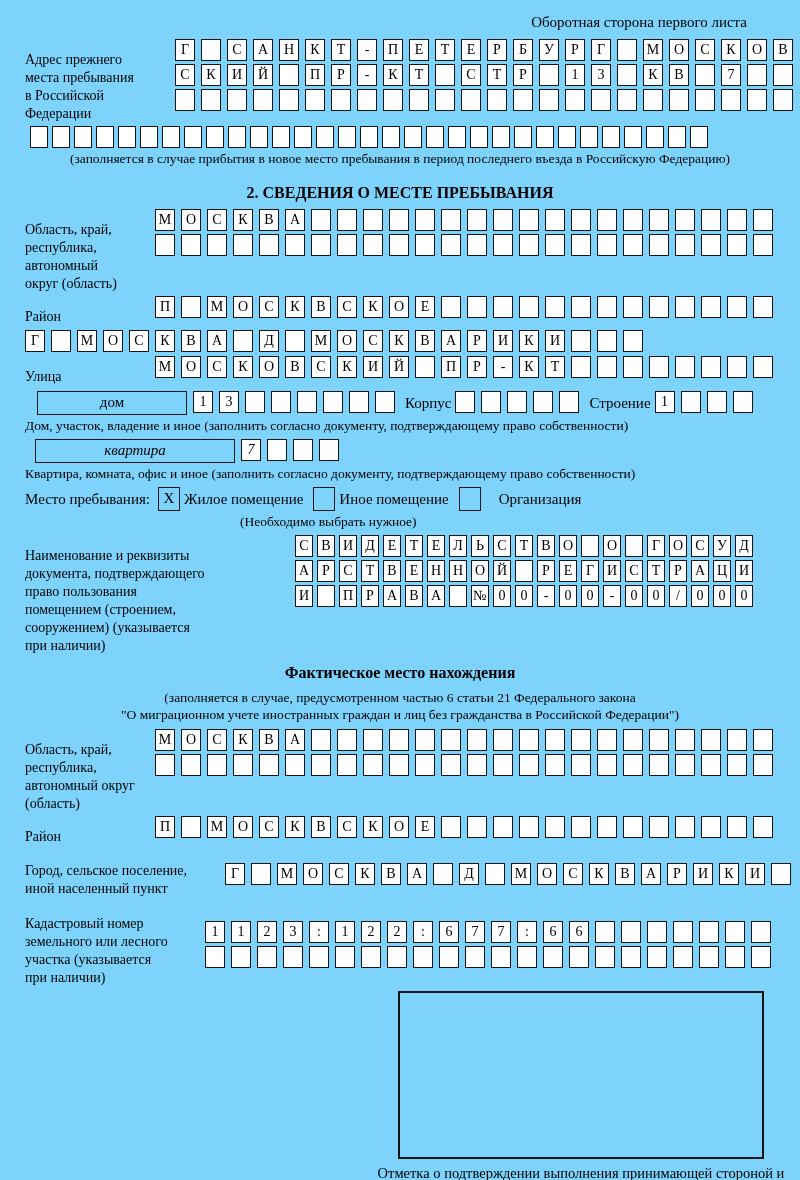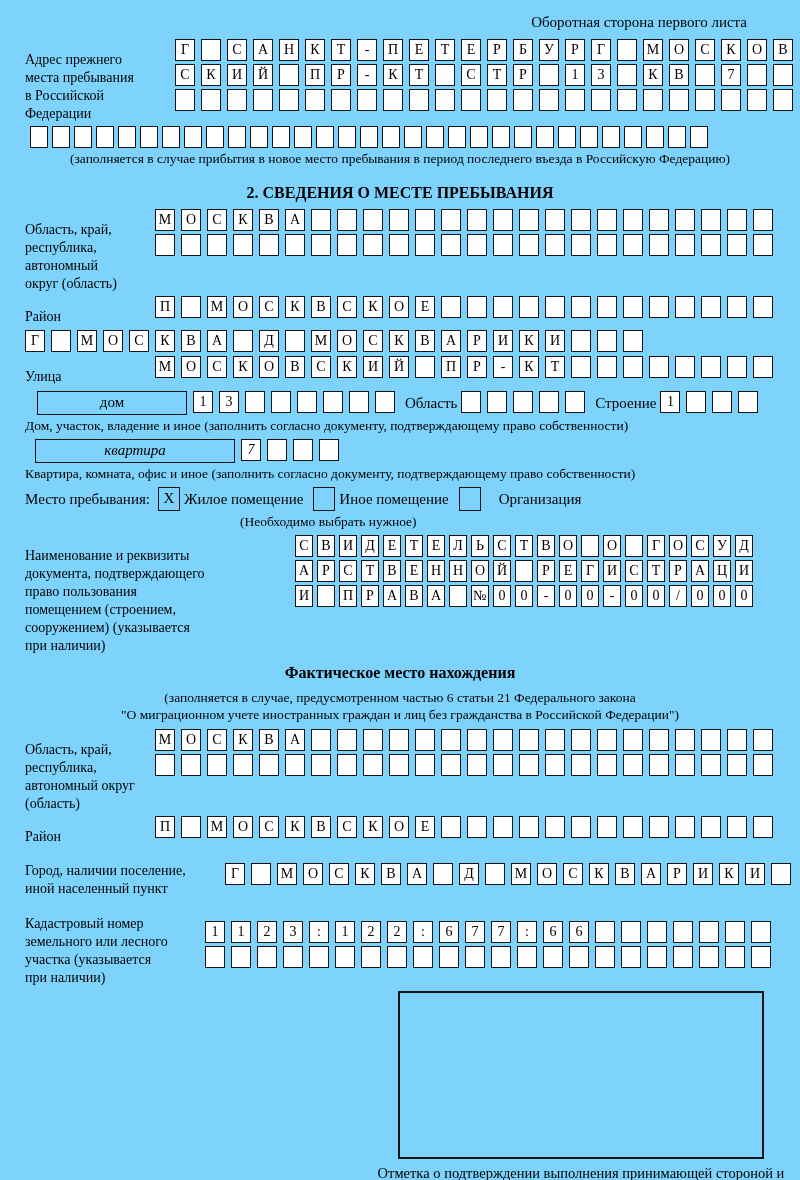--- a/index.html
+++ b/index.html
@@ -387,21 +387,21 @@
     <div class="cells">
         <span class="cell">1</span>
         <span class="cell">3</span>
         <span class="cell"></span>
         <span class="cell"></span>
         <span class="cell"></span>
         <span class="cell"></span>
         <span class="cell"></span>
         <span class="cell"></span>
       </div>
-    <div class="inline-lab">Область</div>
+    <div class="inline-lab">Корпус</div>
     <div class="cells">
         <span class="cell"></span>
         <span class="cell"></span>
         <span class="cell"></span>
         <span class="cell"></span>
         <span class="cell"></span>
       </div>
     <div class="inline-lab">Строение</div>
     <div class="cells">
         <span class="cell">1</span>
@@ -607,21 +607,21 @@
         <span class="cell"></span>
         <span class="cell"></span>
         <span class="cell"></span>
         <span class="cell"></span>
         <span class="cell"></span>
         <span class="cell"></span>
       </div>
   </div>
 
   <div class="frow vcenter mb5">
-    <div class="flabel w200">Город, наличии поселение,
+    <div class="flabel w200">Город, сельское поселение,
 иной населенный пункт</div>
     <div class="cells">
         <span class="cell">Г</span>
         <span class="cell"></span>
         <span class="cell">М</span>
         <span class="cell">О</span>
         <span class="cell">С</span>
         <span class="cell">К</span>
         <span class="cell">В</span>
         <span class="cell">А</span>

